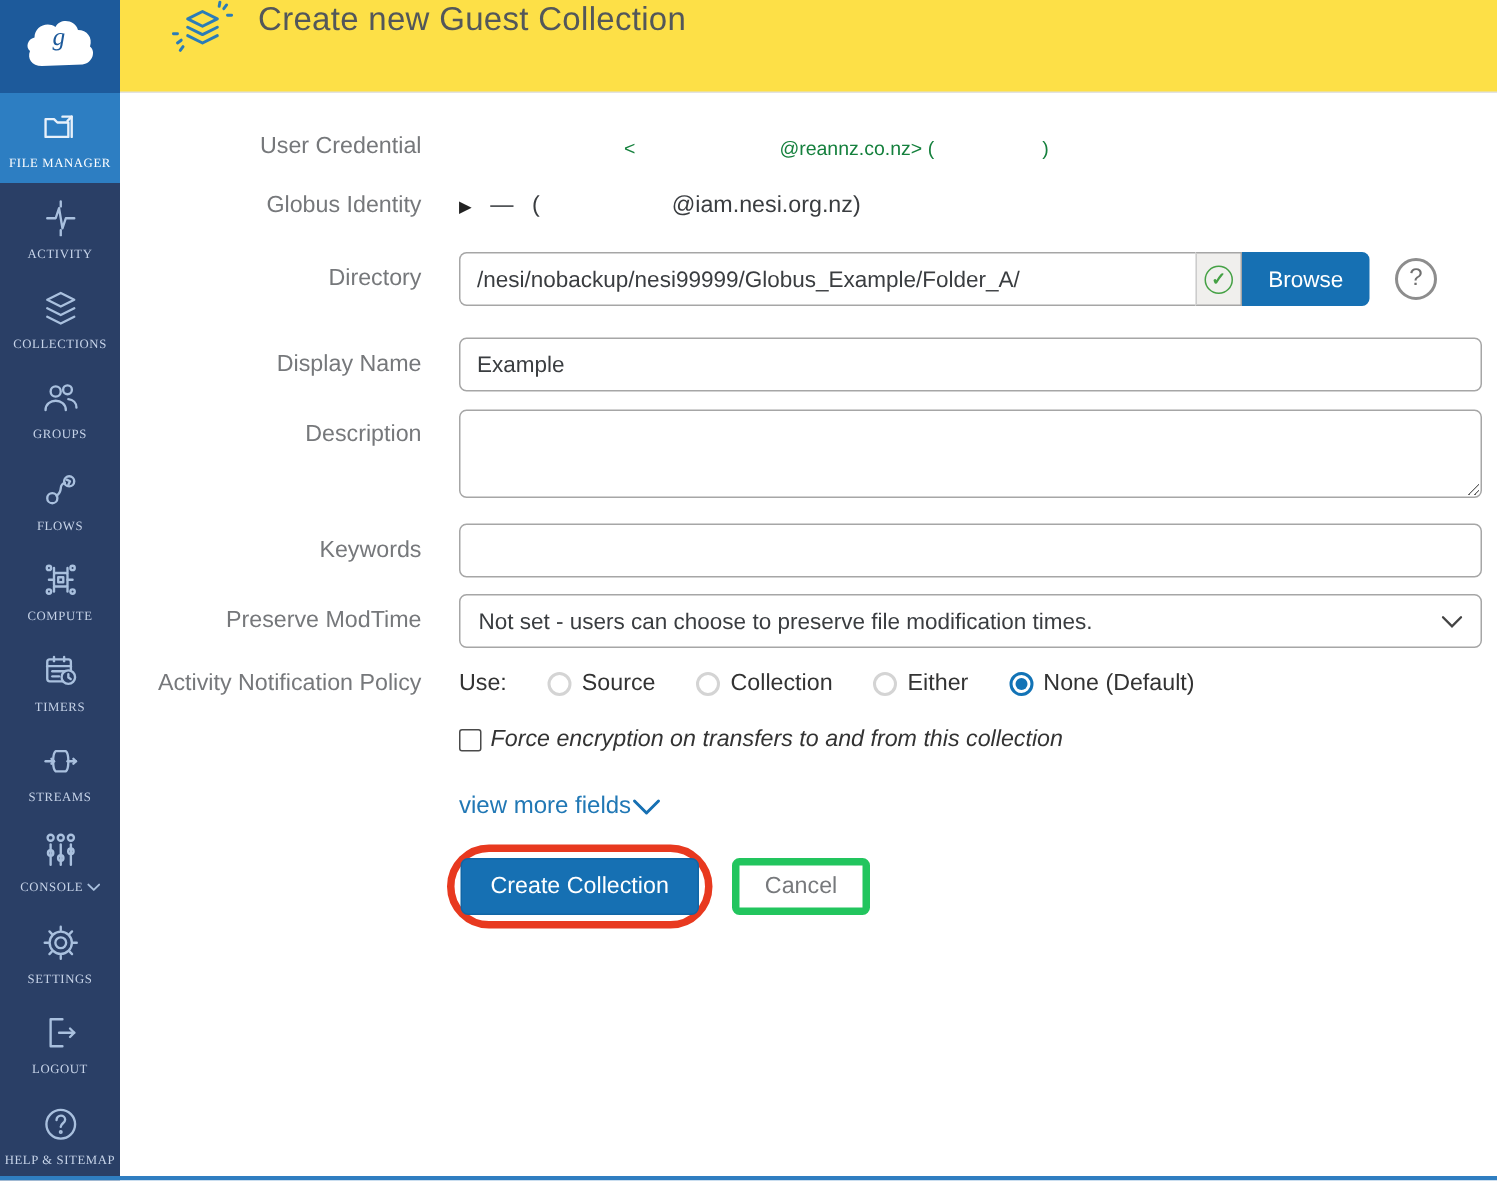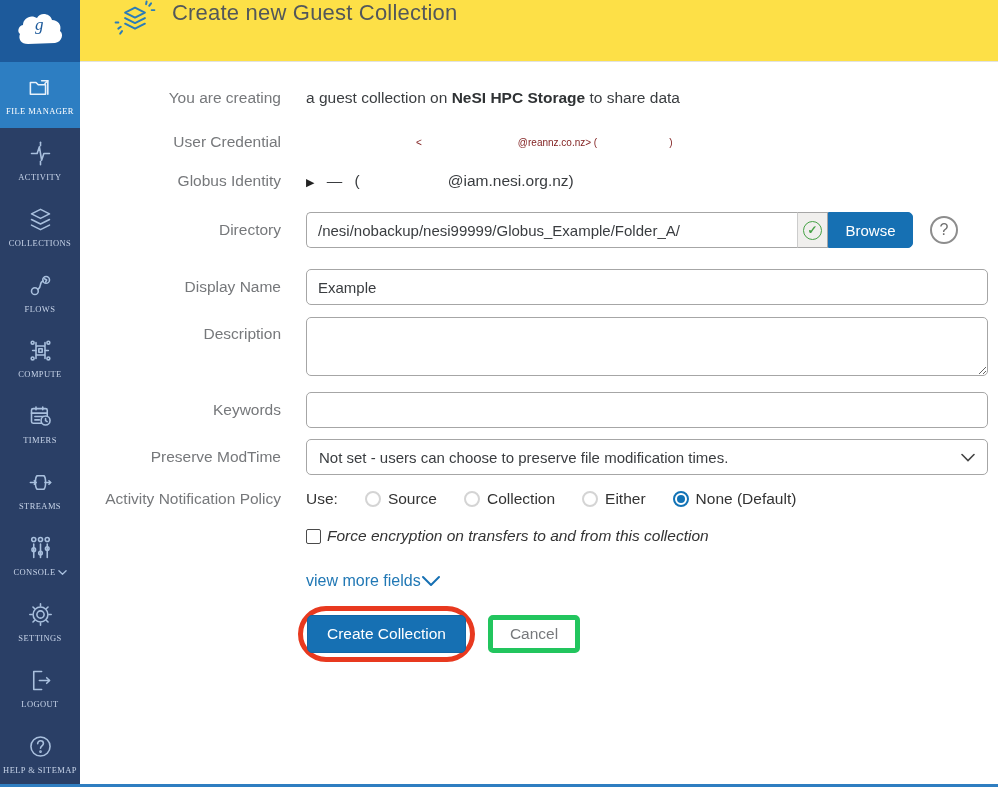--- a/index.html
+++ b/index.html
@@ -26,21 +26,21 @@
   
   .content { flex:1; padding-top:27px; overflow:hidden; }
   .frow { display:flex; align-items:center; }
   .flabel { width:226px; flex-shrink:0; text-align:right; padding-right:25px; color:#76787b; font-size:15.5px; }
   .fcontent { flex:1; margin-right:10px; }
   .align-top { align-items:flex-start; }
   .align-top .flabel { padding-top:8px; }
 
   .val-text { font-size:15.5px; color:#3a3d40; }
   .val-text b { font-weight:700; color:#2f3234; }
-  .blue-text { color:#7f1d1d; font-size:10px; }
+  .blue-text { color:#15803d; font-size:13px; }
   .gap-lg { display:inline-block; width:96px; }
   .gap-md { display:inline-block; width:72px; }
   .caret-exp { font-size:11px; color:#222; margin-right:8px; }
 
   .txt-input { width:100%; height:36px; border:1px solid #a6a6a6; border-radius:5px; padding:0 11px; font-size:15px; color:#3a3d40; font-family:"Liberation Sans",sans-serif; background:#fff; outline:none; }
   textarea.txt-input { height:59px; resize:both; padding-top:7px; }
 
   .dir-group { display:flex; width:607px; }
   .dir-group .txt-input { border-radius:5px 0 0 5px; border-right:none; flex:1; }
   .check-addon { width:31px; border:1px solid #a6a6a6; border-left:1px solid #ccc; background:#f0efed; display:flex; align-items:center; justify-content:center; }
@@ -110,20 +110,29 @@
 
     <div class="nav-item">
       <svg width="27" height="27" viewBox="0 0 24 24">
         <path d="M4 7l8-4 8 4-8 4z"></path>
           <path d="M4 12l8 4 8-4"></path>
           <path d="M4 17l8 4 8-4"></path>
       </svg>
       <span class="nav-label">COLLECTIONS</span>
     </div>
 
+    <div class="nav-item">
+      <svg width="27" height="27" viewBox="0 0 24 24">
+        <circle cx="9" cy="8" r="3"></circle>
+          <path d="M3 19c0-3.5 3-5.5 6-5.5s6 2 6 5.5"></path>
+        <circle cx="16" cy="7" r="2.6"></circle>
+          <path d="M16.5 12.5c2.8.3 4.8 2.3 4.8 5"></path>
+      </svg>
+      <span class="nav-label">GROUPS</span>
+    </div>
 
     <div class="nav-item">
       <svg width="27" height="27" viewBox="0 0 24 24">
         <circle cx="7" cy="17" r="3"></circle>
           <circle cx="17" cy="7" r="3"></circle>
         <path d="M9.5 15.5 C14 13 10 9 14.5 8"></path>
           <path d="M15.5 6l2 1-1 2"></path>
       </svg>
       <span class="nav-label">FLOWS</span>
     </div>
@@ -229,26 +238,20 @@
             <path d="M9 19l8 4 8-4"></path>
           <path d="M28.5 4.5l1.5-2M30.5 8h2.2M26 3.2l.4-2.2"></path>
           <path d="M5.5 21.5l-2 1.5M6.5 25l-1.5 2M3.5 18H1.3"></path>
         </svg>
       </span>
       <h1>Create new Guest Collection</h1>
     </div>
 
     <div class="content">
 
-      <div class="frow mb-a">
-        <div class="flabel">You are creating</div>
-        <div class="fcontent val-text">
-          <span>a guest collection on </span><b>NeSI HPC Storage</b><span> to share data</span>
-        </div>
-      </div>
 
       <div class="frow mb-b">
         <div class="flabel">User Credential</div>
         <div class="fcontent blue-text" style="padding-left:110px;">
           <span>&lt;</span><span class="gap-lg"></span><span>@reannz.co.nz&gt; (</span><span class="gap-md"></span><span>)</span>
         </div>
       </div>
 
       <div class="frow mb-c">
         <div class="flabel">Globus Identity</div>

